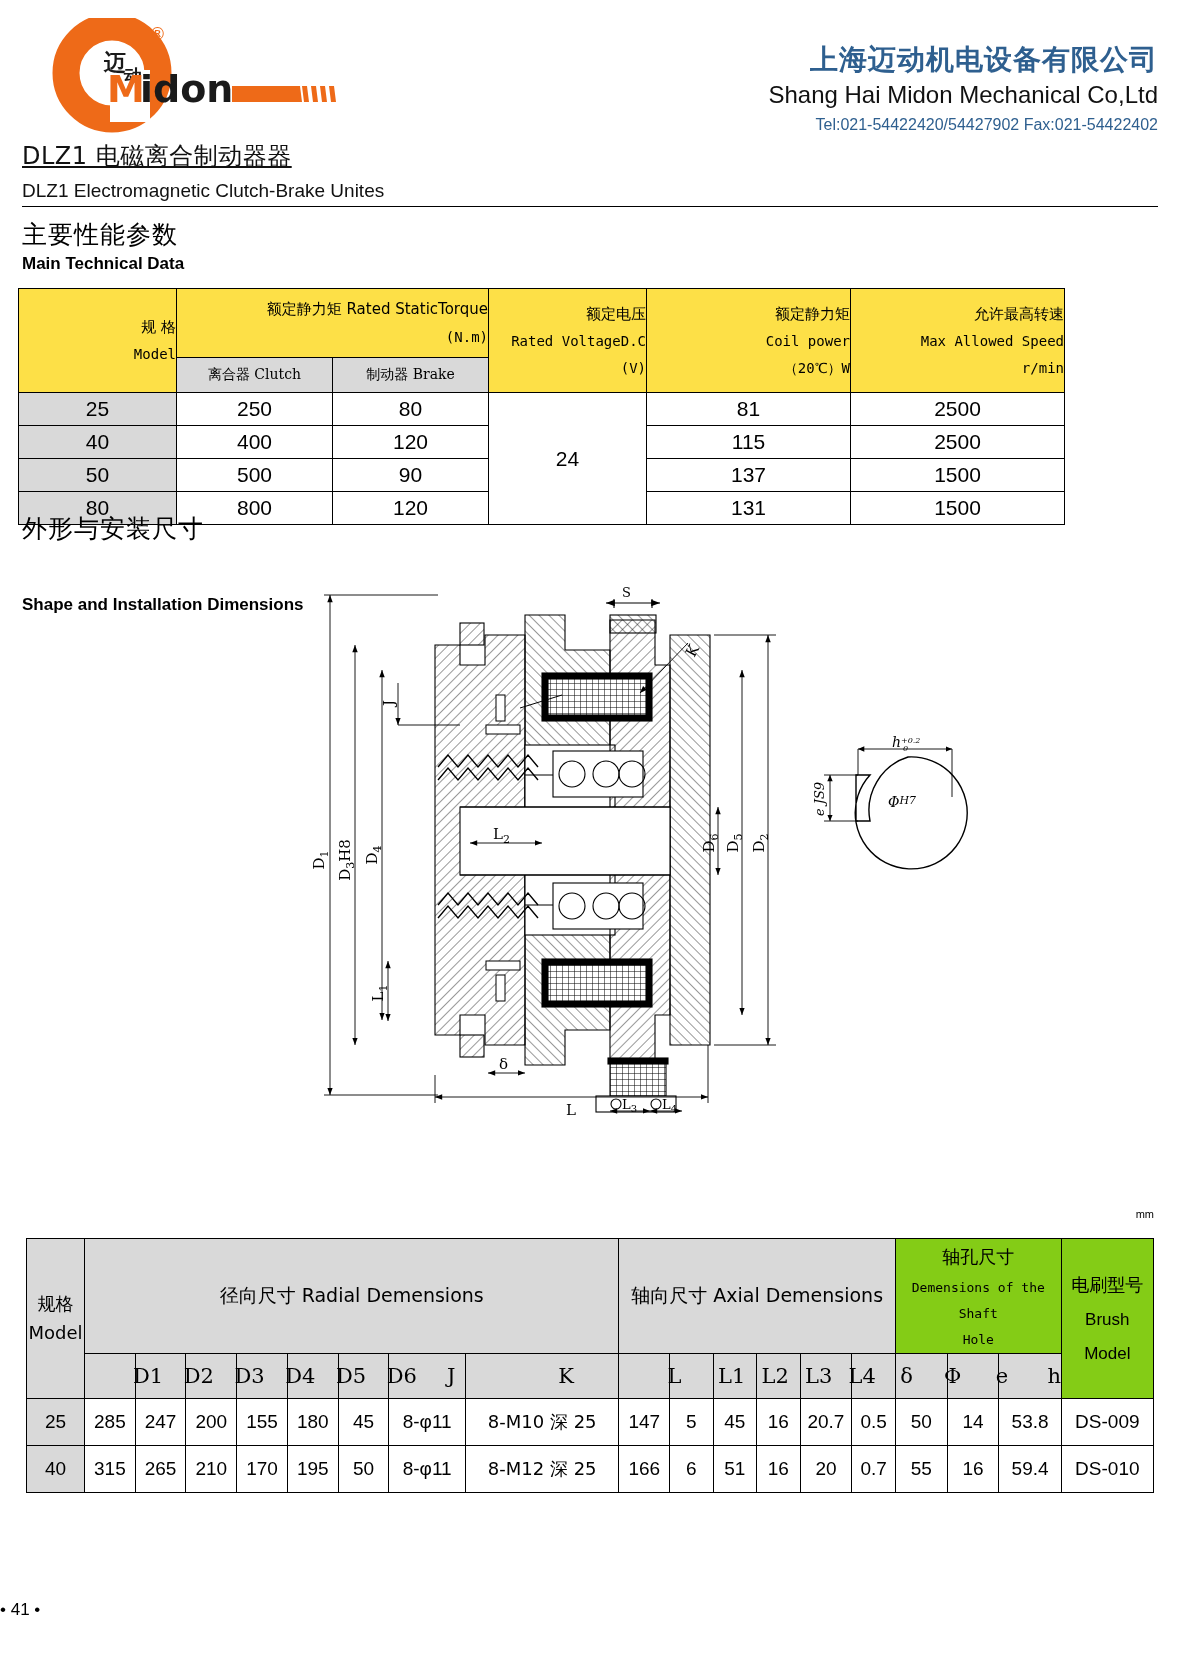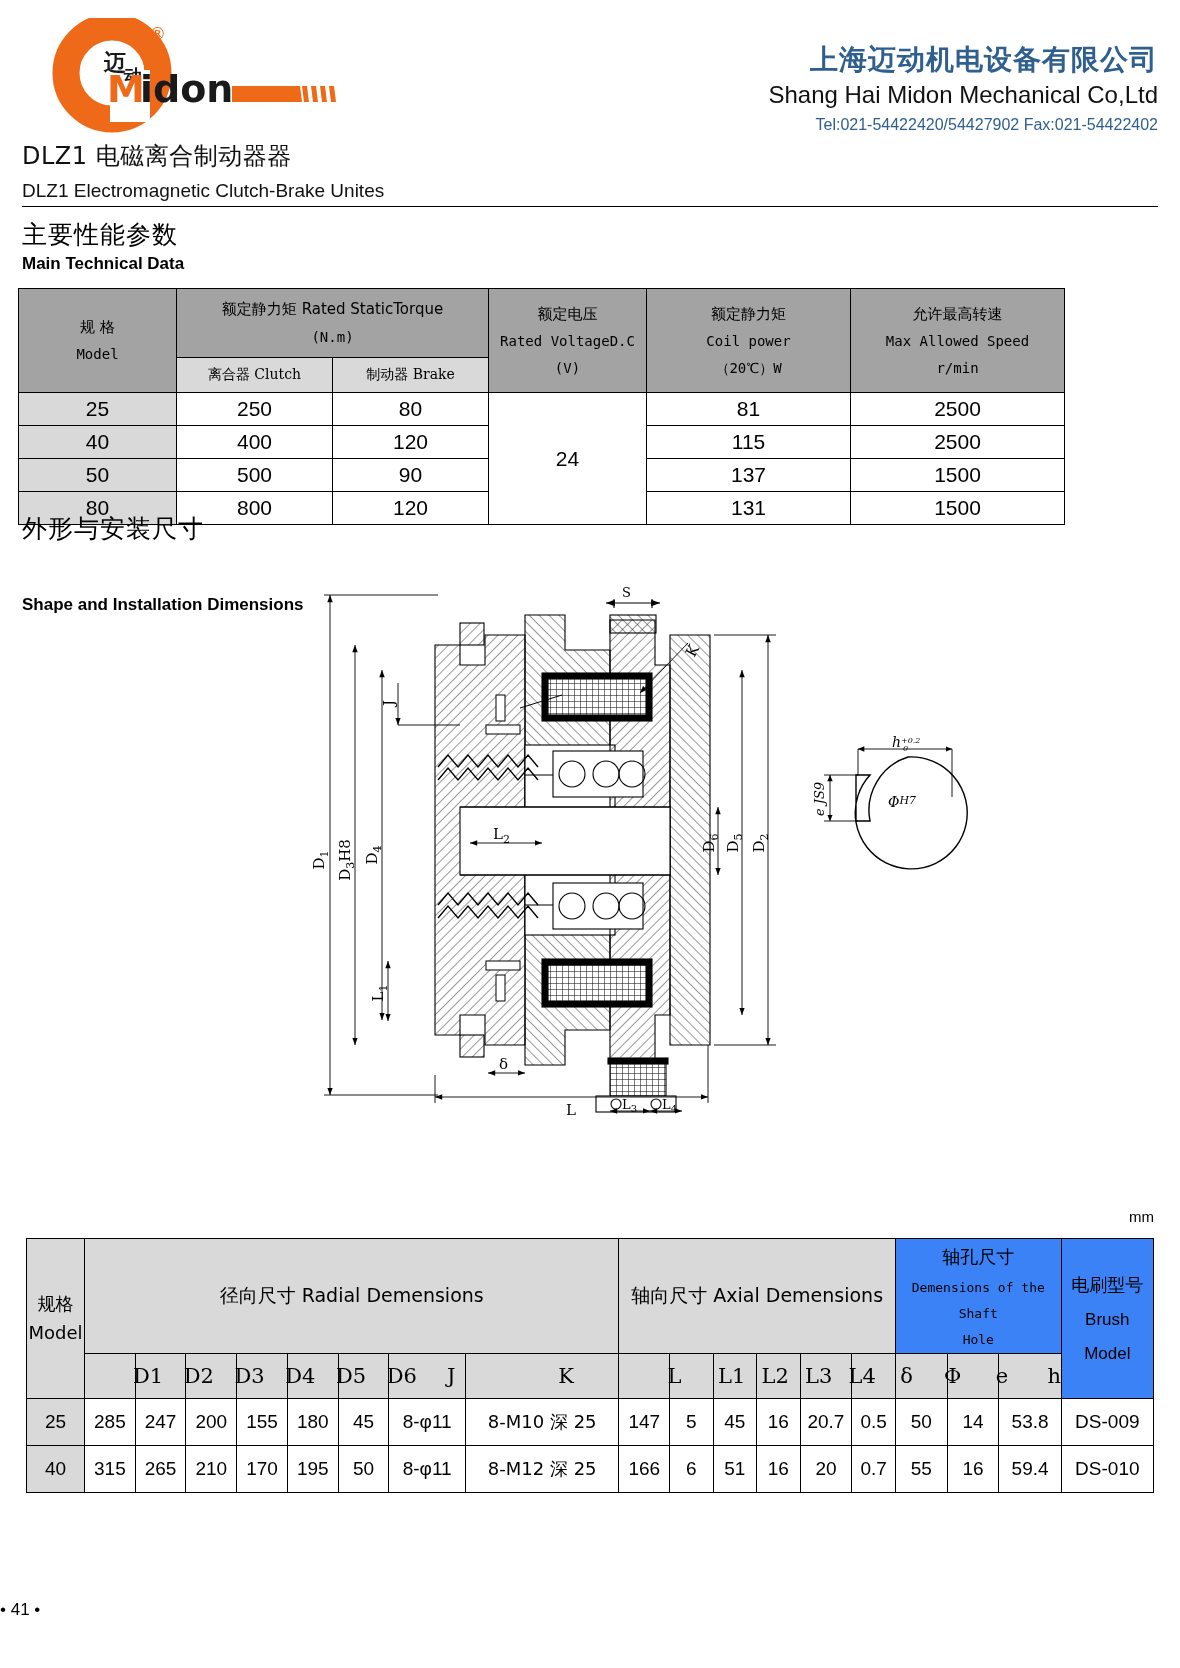--- a/index.html
+++ b/index.html
@@ -69,20 +69,21 @@
     position: absolute;
     left: 22px;
     top: 140px;
     width: 1136px;
   }
   .title-cn {
     font-size: 24px;
     font-family: "DejaVu Sans", sans-serif;
     color: #111;
     letter-spacing: 0.5px;
+    text-decoration: underline;
   }
   .title-en {
     font-size: 19px;
     font-family: "Liberation Sans", sans-serif;
     color: #111;
     margin-top: 8px;
     padding-bottom: 4px;
   }
   .title-rule {
     border-bottom: 1.6px solid #000;
@@ -109,25 +110,26 @@
     border-collapse: collapse;
     table-layout: fixed;
   }
   table td, table th {
     border: 1.6px solid #000;
     text-align: center;
     vertical-align: middle;
     padding: 0;
   }
   .thead-cell {
-    background: #a3a3a3;
+    background: #fde047;
     font-family: "DejaVu Sans Mono", monospace;
     font-size: 14px;
     line-height: 1.9;
     font-weight: normal;
+    text-align: right;
   }
   .thead-cell .cn {
     font-family: "DejaVu Sans", sans-serif;
     font-size: 15px;
   }
   .thead-serif {
     background: #d9d9d9;
     font-family: "DejaVu Serif", serif;
     font-size: 14px;
   }
@@ -168,21 +170,21 @@
     font-family: "DejaVu Serif", serif;
     font-size: 21px;
     padding-left: 48px;
   }
   .t2-grp {
     background: #d9d9d9;
     font-family: "DejaVu Sans", sans-serif;
     font-size: 19px;
   }
   .t2-grp-small {
-    background: #3b82f6;
+    background: #84cc16;
     font-family: "DejaVu Sans Mono", monospace;
     font-size: 13px;
     line-height: 2.0;
   }
   .t2-model {
     background: #d9d9d9;
     font-family: "DejaVu Sans", sans-serif;
     font-size: 18px;
     line-height: 1.6;
   }
@@ -198,21 +200,21 @@
   }
   .t2-rowmodel {
     background: #d9d9d9;
     font-family: "Liberation Sans", sans-serif;
     font-size: 19px;
   }
   .mm-label {
     position: absolute;
     right: 26px;
     top: 1208px;
-    font-size: 15px;
+    font-size: 11px;
     font-family: "Liberation Sans", sans-serif;
   }
 
   
   .drawing {
     position: absolute;
     left: 310px;
     top: 575px;
     width: 700px;
     height: 540px;

